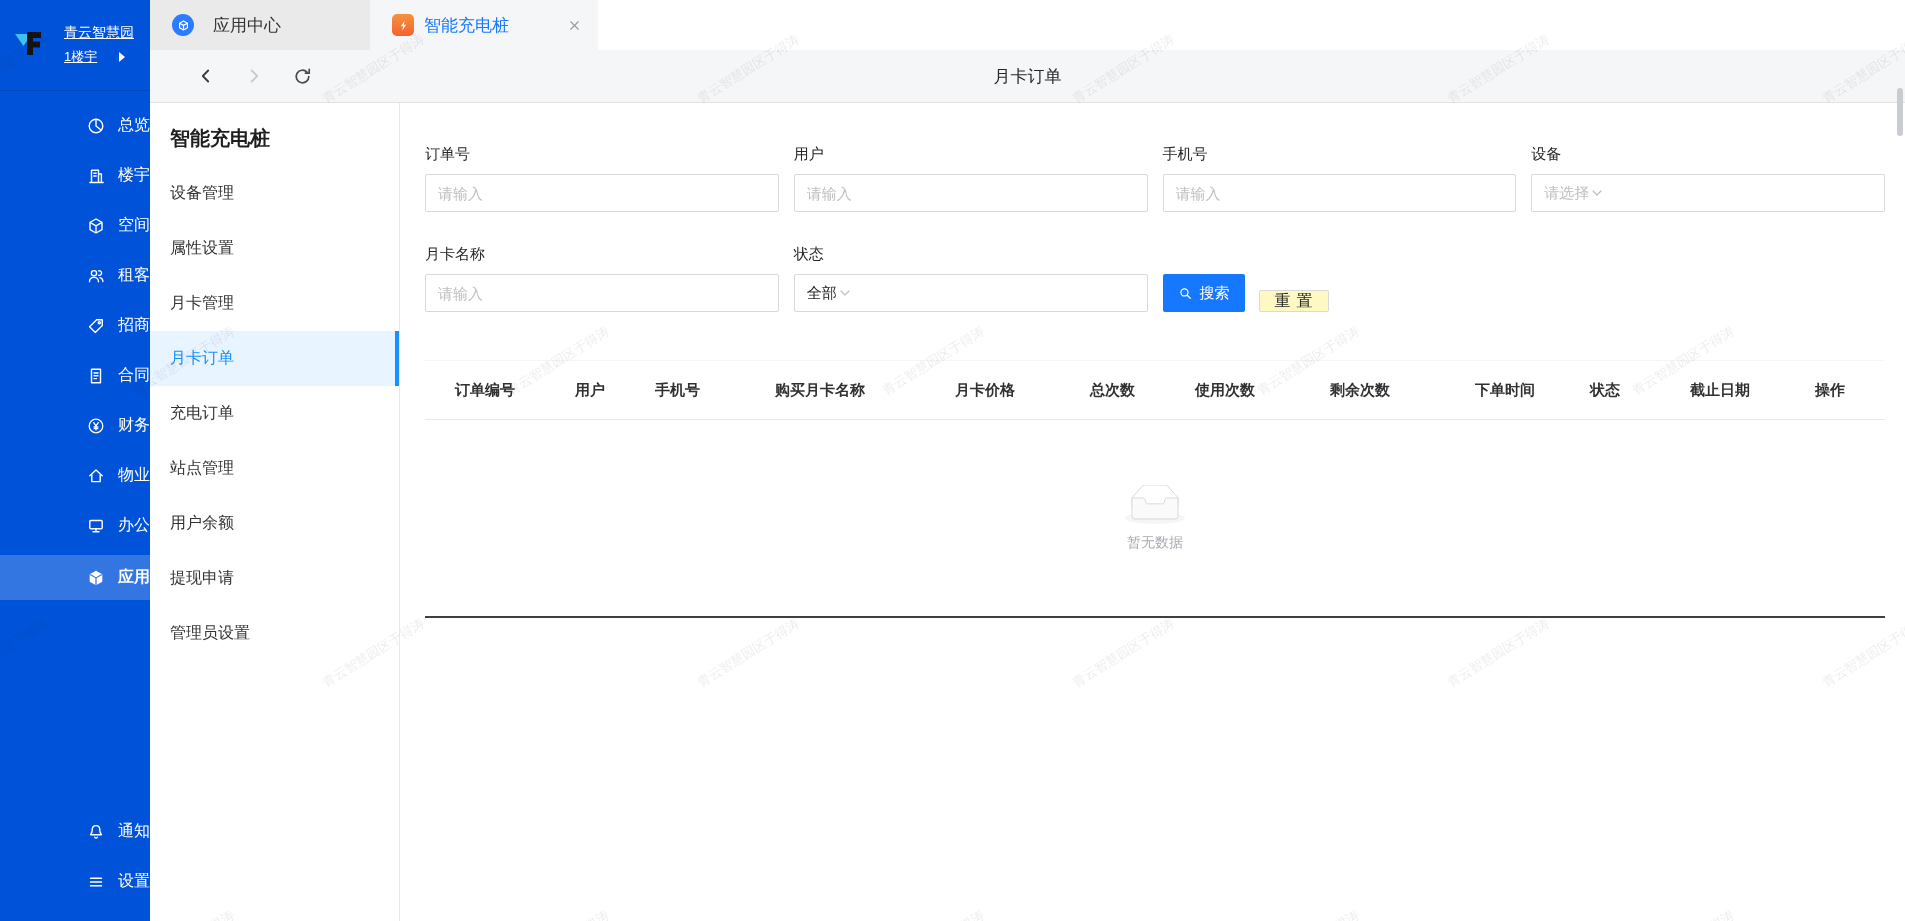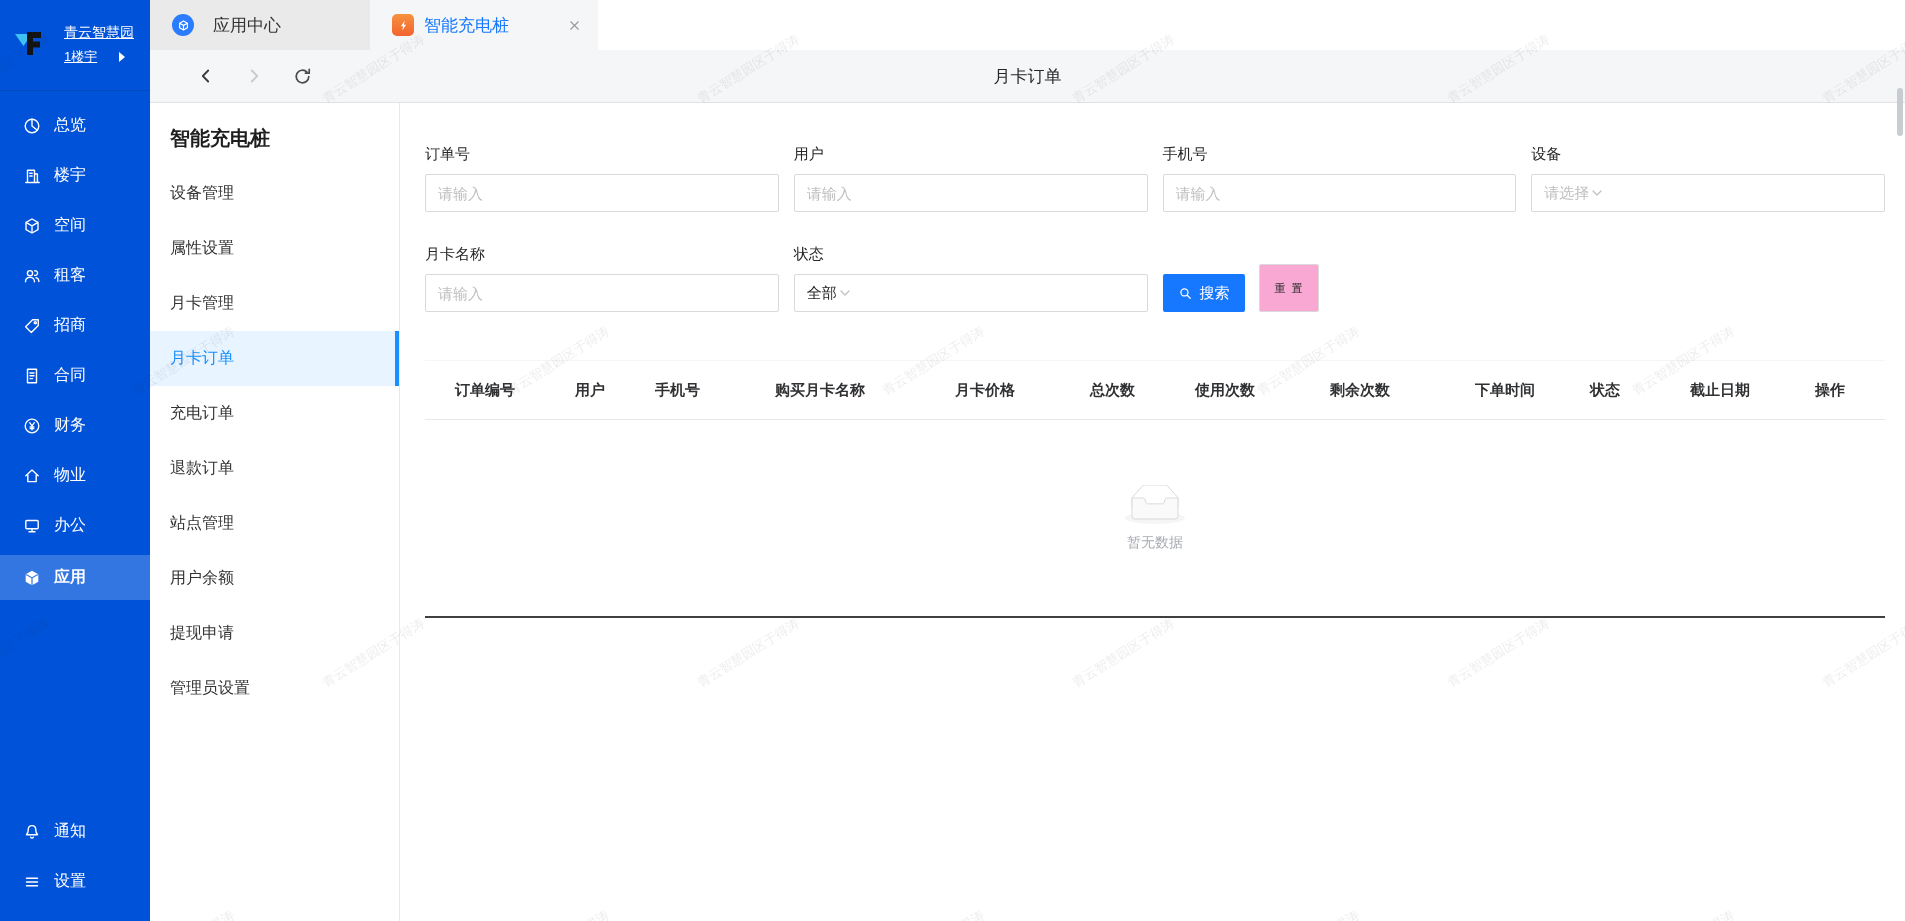--- a/index.html
+++ b/index.html
@@ -10,21 +10,21 @@
 
   
   .sidebar { width:150px; background:#0052d9; color:#fff; display:flex; flex-direction:column; flex-shrink:0; }
   .logo { height:90px; display:flex; align-items:center; padding:0 8px 0 14px; gap:8px;text-decoration:underline; }
   .logo-mark { width:42px; height:40px; flex-shrink:0; }
   .logo-text { min-width:0; }
   .logo-title { font-size:14px; white-space:nowrap; overflow:hidden; width:74px; }
   .logo-sub { font-size:13px; margin-top:6px; display:flex; align-items:center; gap:22px; }
   .logo-caret { width:0; height:0; border-left:6px solid #fff; border-top:5px solid transparent; border-bottom:5px solid transparent; }
   .nav { flex:1; padding-top:14px; border-top:1px solid rgba(0,0,0,0.12); }
-  .nav-item { height:41px; margin-bottom:9px; display:flex; align-items:center; gap:12px; padding-left:22px; font-size:16px; cursor:pointer; }
+  .nav-item { height:41px; margin-bottom:9px; display:flex; align-items:center; gap:12px; padding-left:22px; font-size:16px; cursor:pointer;justify-content:flex-end; }
   .nav-item.active { background:#3375e1; height:45px; font-weight:700; }
   .nav-item svg { flex-shrink:0; }
   .nav-bottom { padding-bottom:10px; }
 
   
   .right { flex:1; display:flex; flex-direction:column; min-width:0; }
 
   .tabstrip { height:50px; background:#fff; display:flex; flex-shrink:0; }
   .tab { display:flex; align-items:center; gap:10px; padding:0 16px 0 22px; font-size:17px; cursor:pointer; }
   .tab.inactive { width:220px; background:#eaeaea; color:#333;gap:19px; }
@@ -51,21 +51,21 @@
   .filter-grid { display:grid; grid-template-columns:repeat(4,1fr); column-gap:15px; row-gap:33px; }
   .field-label { display:block; font-size:15px; color:#262626; margin-bottom:10px; }
   .control { width:100%; height:38px; border:1px solid #d9d9d9; border-radius:2px; background:#fff; font-size:15px; padding:0 12px; }
   input.control { color:#262626; outline:none; }
   input.control::placeholder { color:#bfbfbf; }
   .select { display:flex; align-items:center; justify-content:flex-start; cursor:pointer; }
   .select .ph { color:#bfbfbf; }
   .select .val { color:#262626; }
   .btn-cell { display:flex; align-items:flex-end; gap:14px; }
   .btn-search { height:38px; padding:0 15px; background:#1677ff; border:none; border-radius:2px; color:#fff; font-size:15px; display:inline-flex; align-items:center; gap:7px; cursor:pointer; }
-  .btn-reset { height:48px; padding:0 9px 0 15px; background:#f9a8d4; border:1px solid #d9d9d9; border-radius:2px; color:#262626; font-size:11px; letter-spacing:6px; cursor:pointer; }
+  .btn-reset { height:22px; padding:0 9px 0 15px; background:#fef9c3; border:1px solid #d9d9d9; border-radius:2px; color:#262626; font-size:16px; letter-spacing:6px; cursor:pointer; }
 
   .table { margin-top:48px; }
   .thead { display:flex; align-items:center; height:60px; padding-left:30px; border-top:1px solid #f5f5f5; border-bottom:1px solid #e9e9e9; font-size:15px; font-weight:600; color:#303133; }
   .th { flex-shrink:0; padding-right:8px; }
   .c0{width:120px}.c1{width:80px}.c2{width:120px}.c3{width:180px}.c4{width:135px}.c5{width:105px}
   .c6{width:135px}.c7{width:145px}.c8{width:115px}.c9{width:100px}.c10{width:125px}.c11{width:90px}
   .tbody-empty { height:198px; border-bottom:2px solid #404040; display:flex; flex-direction:column; align-items:center; justify-content:center; }
   .empty-text { margin-top:8px; font-size:14px; color:#a8abb2; }
 
   
@@ -231,21 +231,20 @@
 
     <div class="content">
 
       <nav class="submenu">
         <div class="submenu-title">智能充电桩</div>
         <div class="submenu-item">设备管理</div>
         <div class="submenu-item">属性设置</div>
         <div class="submenu-item">月卡管理</div>
         <div class="submenu-item active">月卡订单</div>
         <div class="submenu-item">充电订单</div>
-        <div class="submenu-item">退款订单</div>
         <div class="submenu-item">站点管理</div>
         <div class="submenu-item">用户余额</div>
         <div class="submenu-item">提现申请</div>
         <div class="submenu-item">管理员设置</div>
       </nav>
 
       <main class="main">
         <div class="filter-grid">
           <div>
             <label class="field-label">订单号</label>

